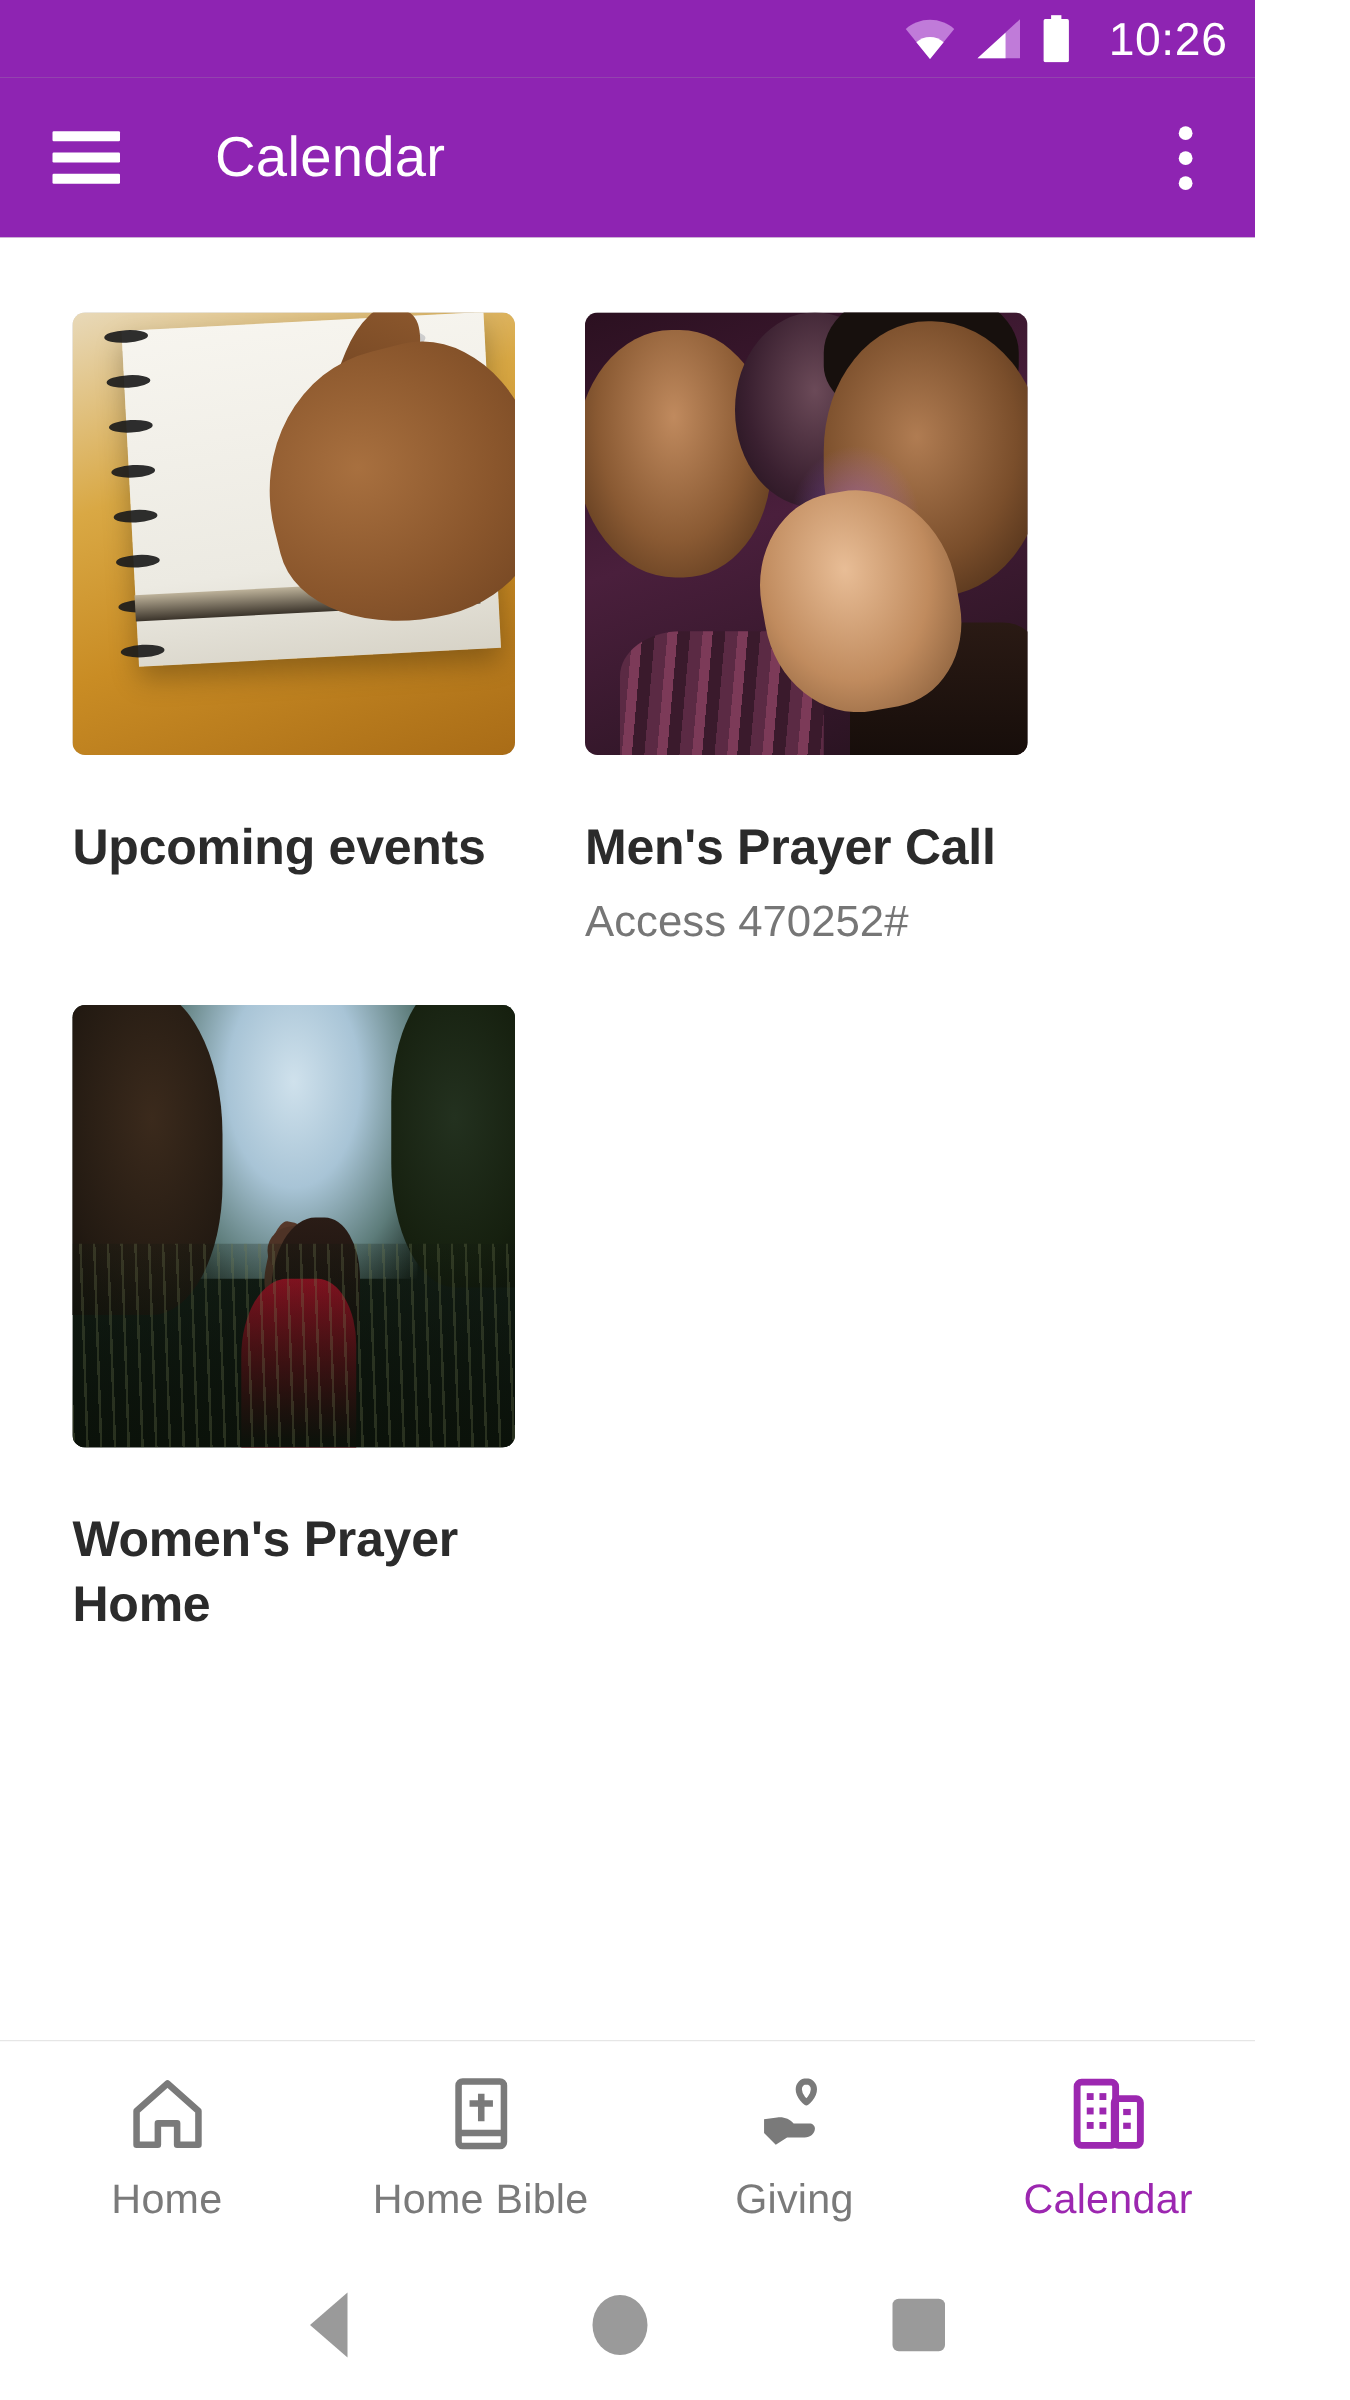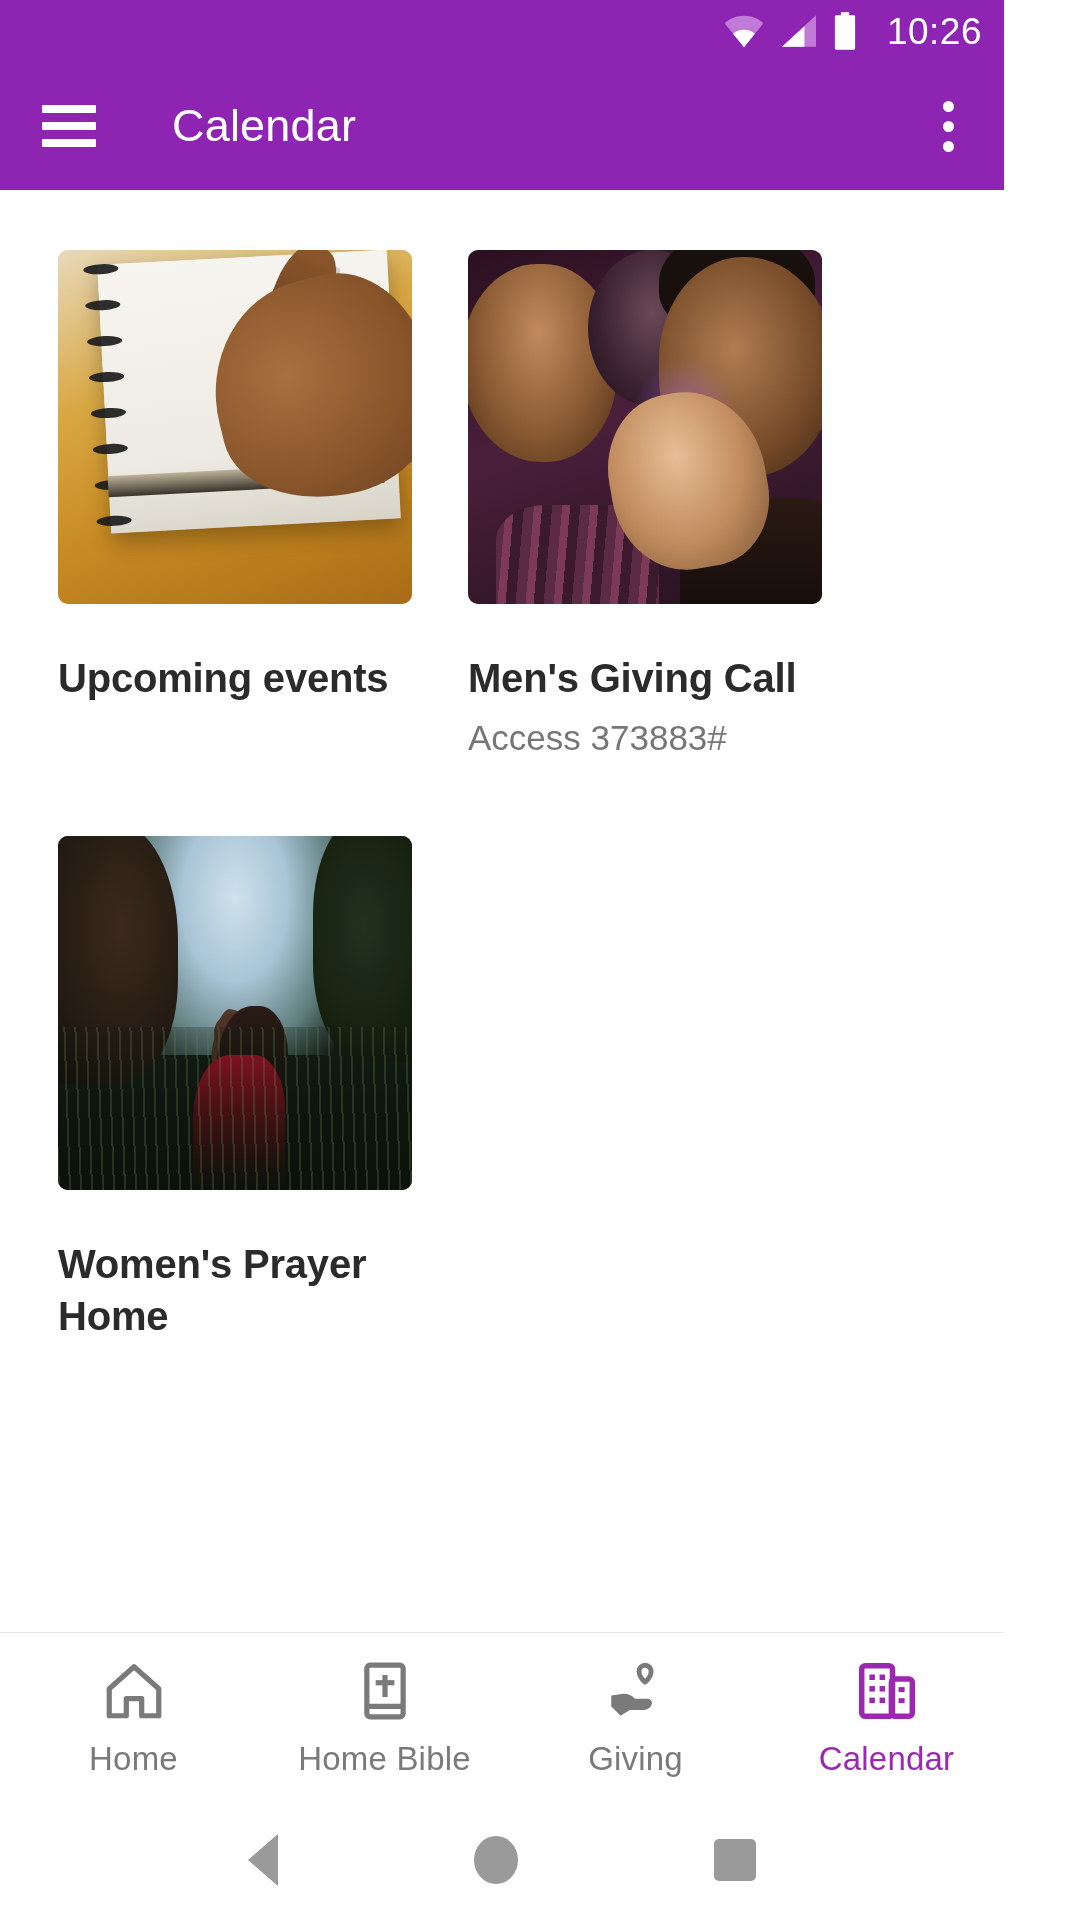--- a/index.html
+++ b/index.html
@@ -140,21 +140,21 @@
     line-height: 1.3;
     letter-spacing: -0.2px;
   }
   .card-sub {
     margin-top: 12px;
     font-size: 35px;
     font-weight: 400;
     color: #767676;
     line-height: 1.25;
   }
-  .card-block { padding-bottom: 76px; }
+  .card-block { padding-bottom: 44px; }
 
   
   .art-notebook { background: linear-gradient(160deg,#e8d9b9 0%,#d9a844 34%,#c98c24 62%,#a96c17 100%); }
   .art-notebook .page {
     position: absolute; left: 13%; top: 2%; width: 82%; height: 76%;
     background: linear-gradient(175deg,#f7f5ef 0%,#eceae2 70%,#d7d3c7 100%);
     transform: rotate(-3deg);
     box-shadow: 0 10px 22px rgba(0,0,0,.28);
   }
   .art-notebook .spiral {
@@ -402,22 +402,22 @@
             <div class="h1"></div>
             <div class="h2"></div>
             <div class="hair"></div>
             <div class="h3"></div>
             <div class="glow"></div>
             <div class="shirt"></div>
             <div class="shirt2"></div>
             <div class="hands"></div>
           </div>
         </div>
-        <div class="card-title">Men's Giving Call</div>
-        <div class="card-sub">Access 373883#</div>
+        <div class="card-title">Men's Prayer Call</div>
+        <div class="card-sub">Access 470252#</div>
       </div>
 
       <div class="card">
         <div class="card-thumb">
           <div class="art art-woman">
             <div class="sky"></div>
             <div class="treeL"></div>
             <div class="treeR"></div>
             <div class="arm"></div>
             <div class="head"></div>

